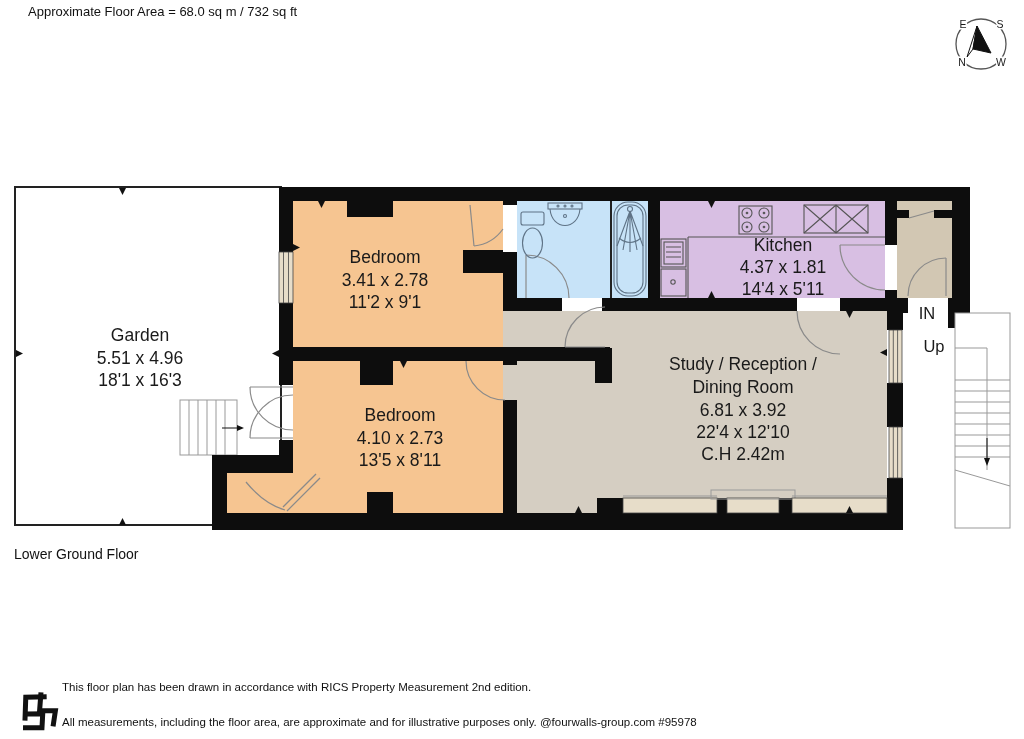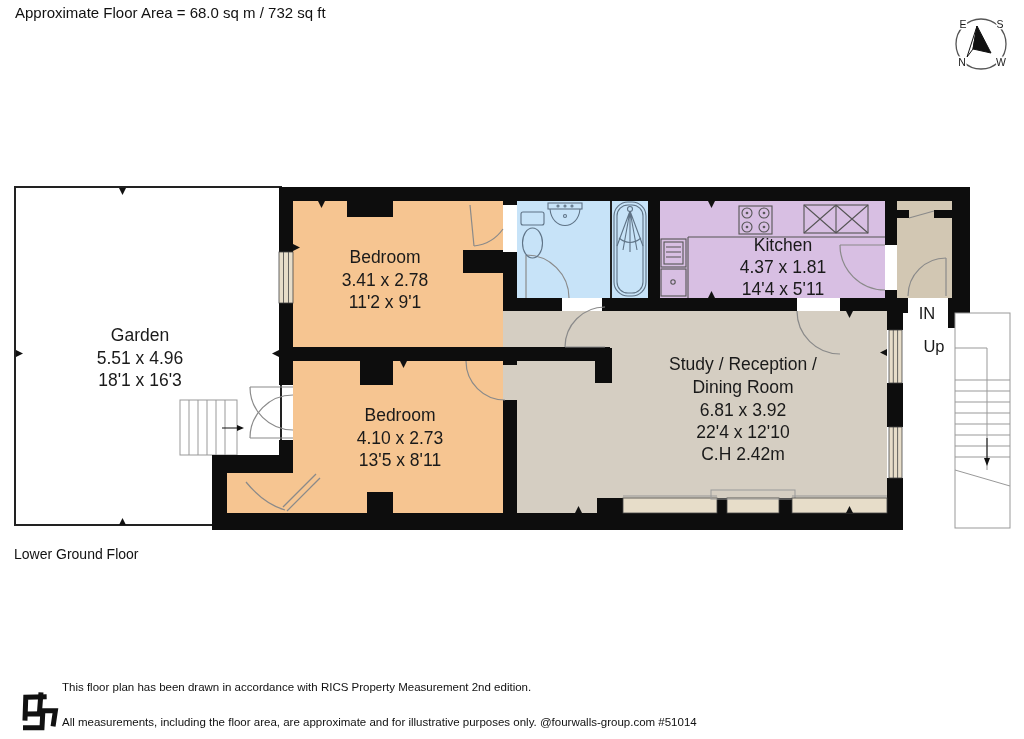--- a/index.html
+++ b/index.html
@@ -1,19 +1,19 @@
 <!DOCTYPE html>
 <html><head>
 <meta charset="utf-8">
 <style>
   html,body{margin:0;padding:0;background:#fff;}
   body{width:1024px;height:739px;position:relative;overflow:hidden;
        font-family:"Liberation Sans",sans-serif;color:#111;}
   .abs{position:absolute;}
-  #area-title{left:15px;top:4px;font-size:15px;}
+  #area-title{left:28px;top:4px;font-size:13px;}
   #floor-title{left:14px;top:546px;font-size:14px;}
   .footer-line{left:62px;font-size:11.5px;}
   #footer-line1{top:681px;}
   #footer-line2{top:716px;}
   svg{position:absolute;left:0;top:0;}
   svg text{font-family:"Liberation Sans",sans-serif;fill:#1a1a1a;}
   .rlabel{font-size:17.5px;text-anchor:middle;}
   .inup{font-size:16.5px;text-anchor:middle;}
   .door{fill:none;stroke:#8a8a8a;stroke-width:1.2;}
   .fix{fill:none;stroke:#5f7386;stroke-width:1.1;}
@@ -25,21 +25,21 @@
   .thin{stroke:#999;stroke-width:1;fill:none;}
   .tick{fill:#111;}
   .compass-letter{font-size:10.5px;text-anchor:middle;paint-order:stroke;stroke:#fff;stroke-width:3px;}
 </style>
 </head>
 <body>
 
 <div class="abs" id="area-title">Approximate Floor Area = 68.0 sq m / 732 sq ft</div>
 <div class="abs" id="floor-title">Lower Ground Floor</div>
 <div class="abs footer-line" id="footer-line1">This floor plan has been drawn in accordance with RICS Property Measurement 2nd edition.</div>
-<div class="abs footer-line" id="footer-line2">All measurements, including the floor area, are approximate and for illustrative purposes only. @fourwalls-group.com #51014</div>
+<div class="abs footer-line" id="footer-line2">All measurements, including the floor area, are approximate and for illustrative purposes only. @fourwalls-group.com #95978</div>
 
 <svg width="1024" height="739" viewBox="0 0 1024 739">
 
   <g>
     <rect x="15" y="187" width="266" height="338" stroke="#222" stroke-width="2" fill="#ffffff"></rect>
     <g>
       <rect class="stair" x="180" y="400" width="57" height="55"></rect>
       <path class="stairline" d="M189,400 V455 M198,400 V455 M207,400 V455 M216,400 V455 M225,400 V455"></path>
       <line x1="222" y1="428" x2="237" y2="428" stroke="#111" stroke-width="1"></line>
       <path class="tick" d="M237,425 L237,431 L244,428 Z"></path>

